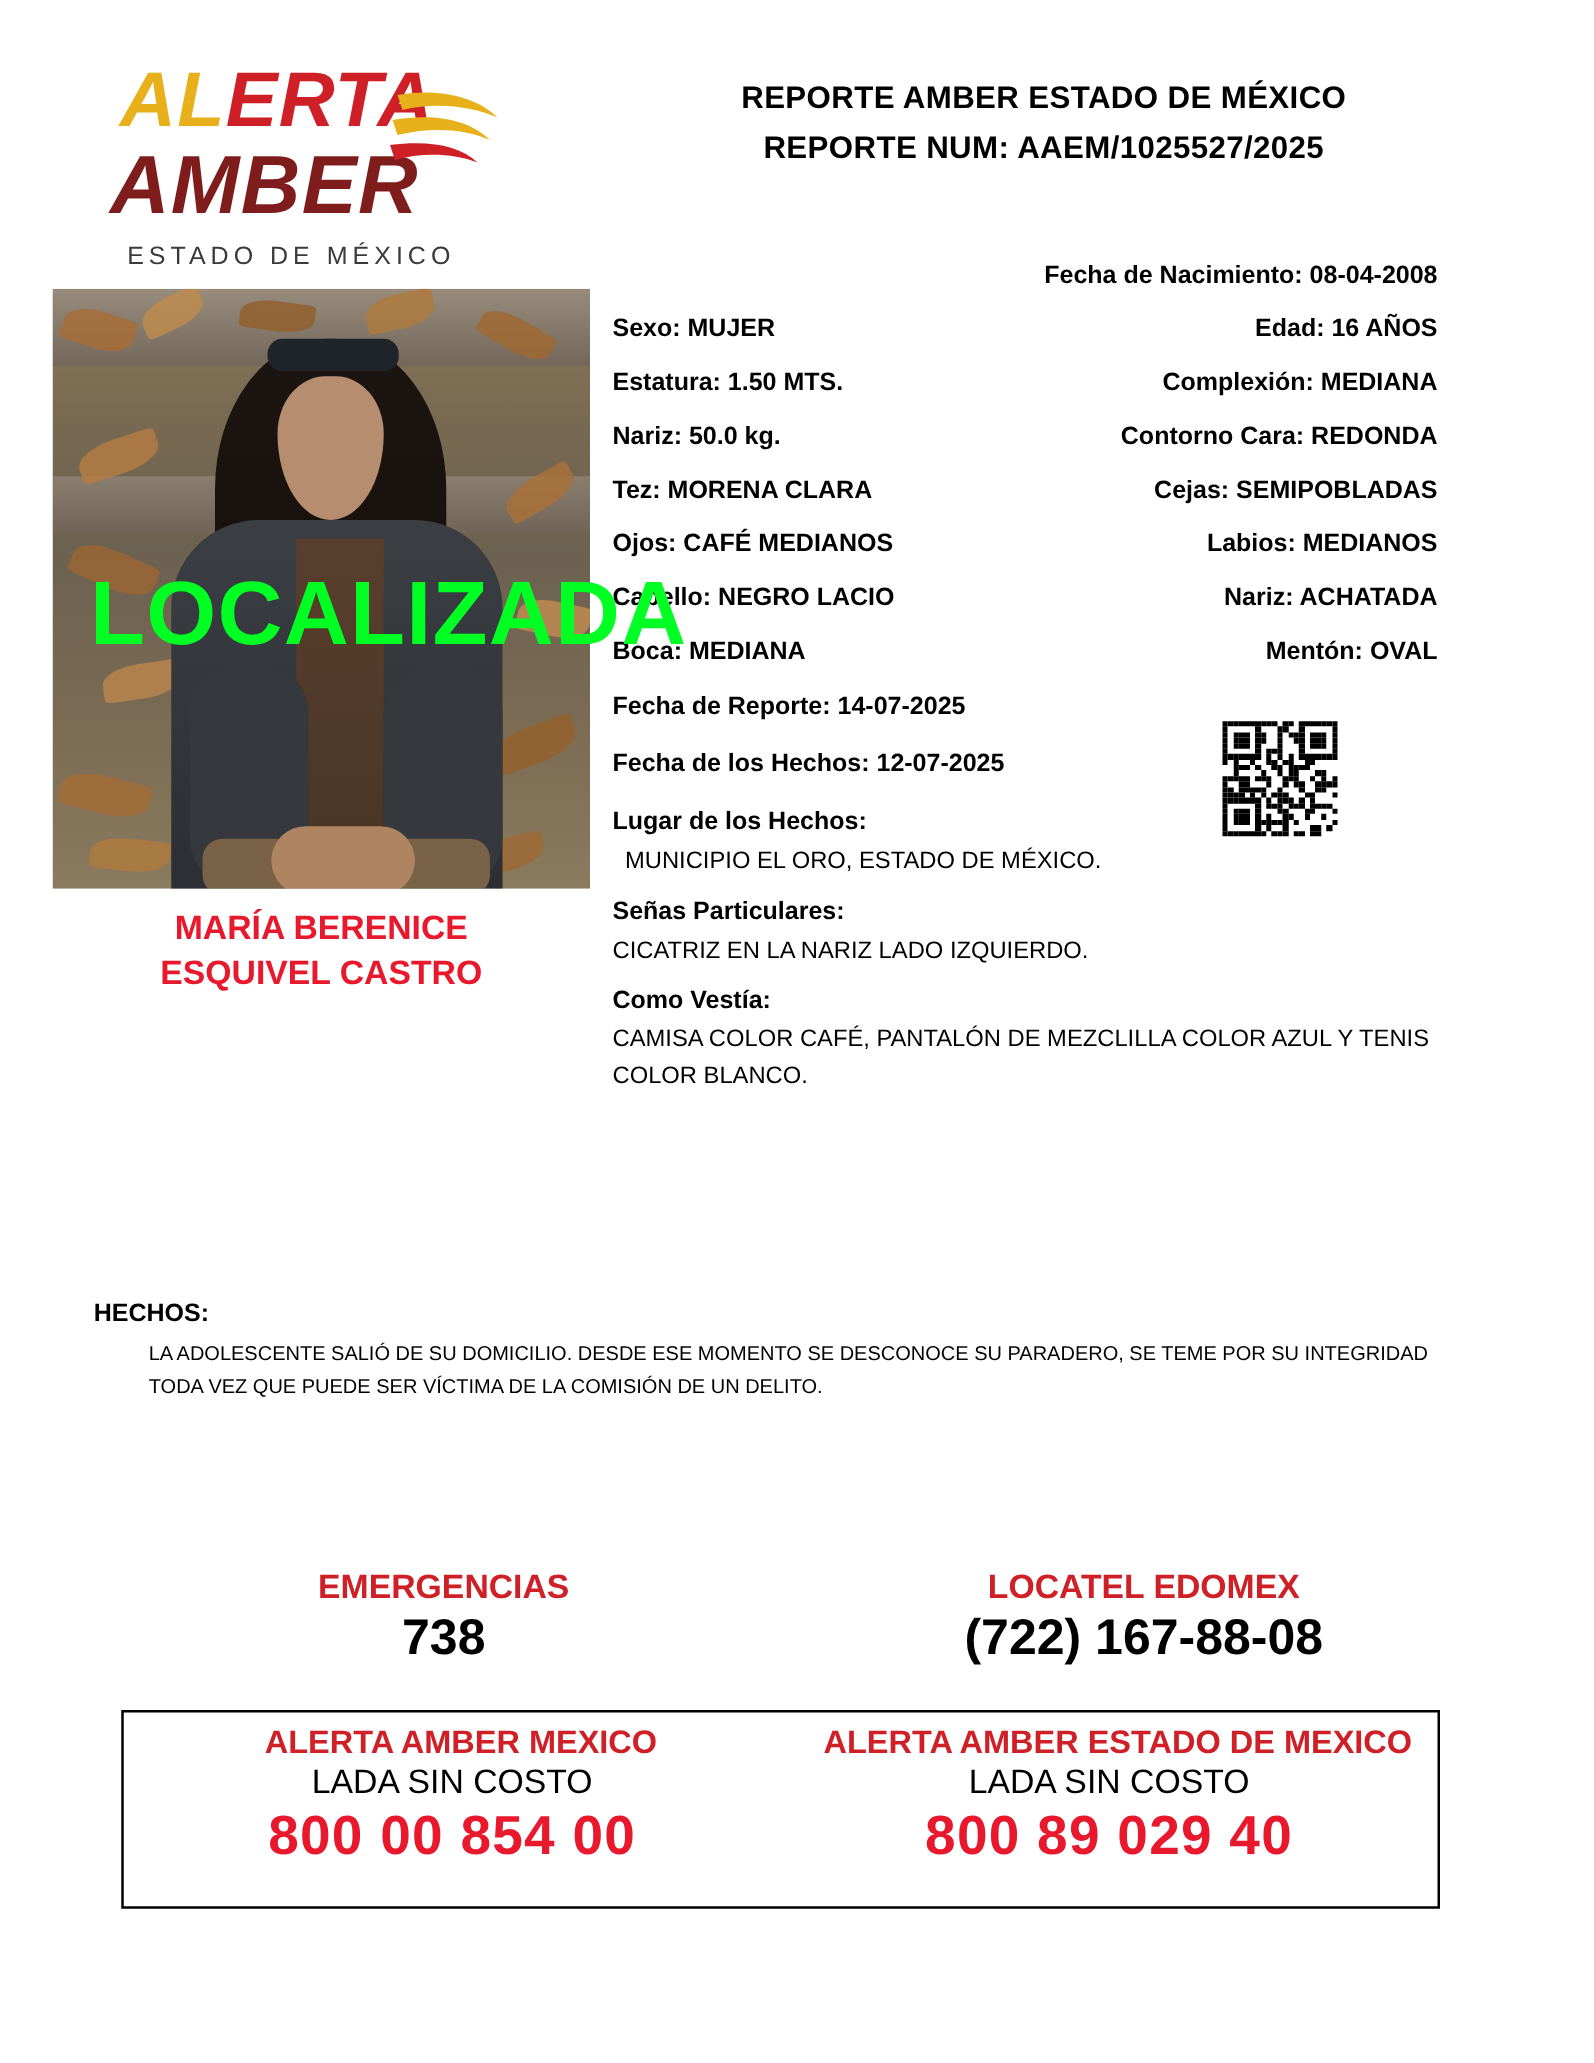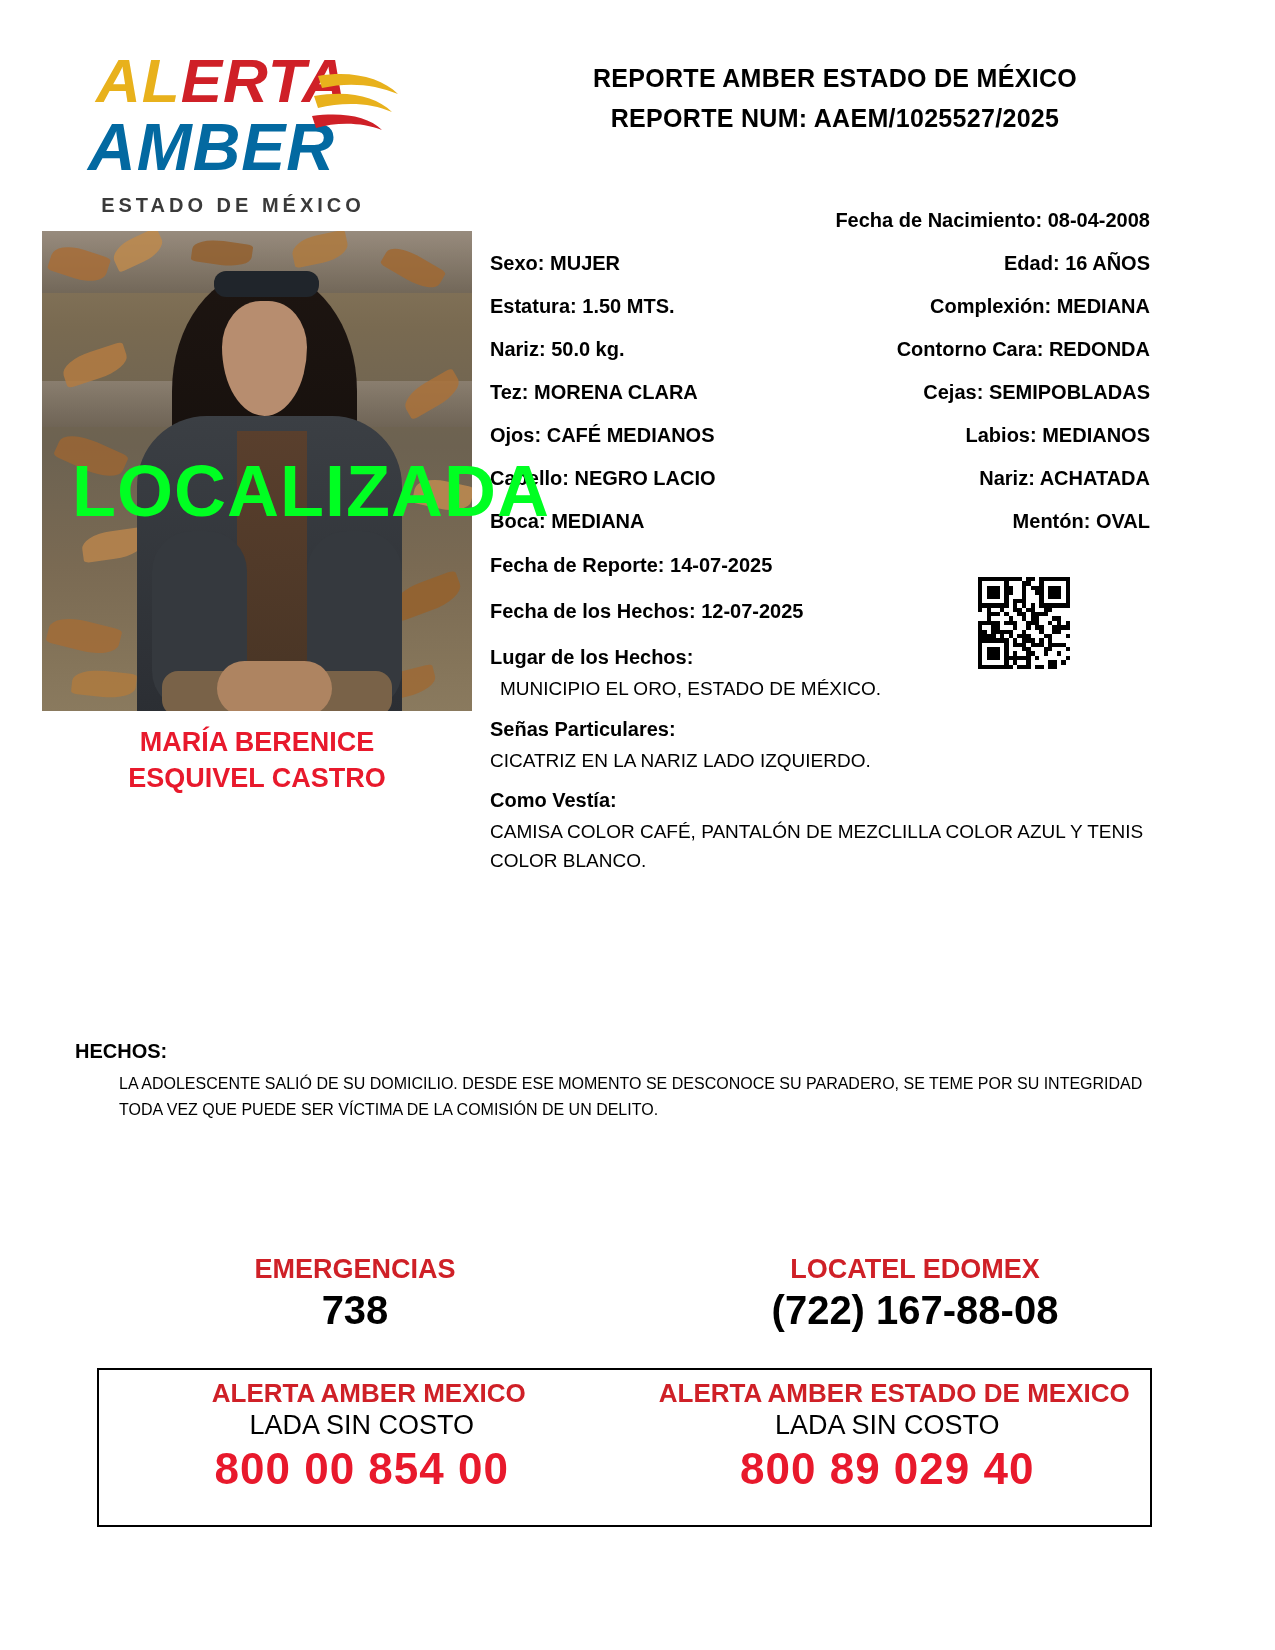--- a/index.html
+++ b/index.html
@@ -47,35 +47,35 @@
   .logo-alerta .a3 { color: #cf2027; }
   .logo-alerta .a4 { color: #cf2027; }
   .logo-alerta .a5 { color: #cf2027; }
   .logo-alerta .a6 { color: #cf2027; }
 
   .logo-amber {
     font-family: "Liberation Sans", sans-serif;
     font-weight: bold;
     font-style: italic;
     font-size: 66px;
-    color: #0369a1;
+    color: #7f1d1d;
     letter-spacing: 1px;
     line-height: 1;
     position: absolute;
     top: 72px;
     left: 8px;
   }
   .logo-sub {
     position: absolute;
     top: 152px;
     left: 8px;
     width: 290px;
     text-align: center;
     font-size: 20px;
-    font-weight: bold;
+    font-weight: normal;
     letter-spacing: 4px;
     color: #3a3a3a;
   }
   .logo-swoosh {
     position: absolute;
     right: 18px;
     top: 26px;
     width: 90px;
     height: 70px;
   }

